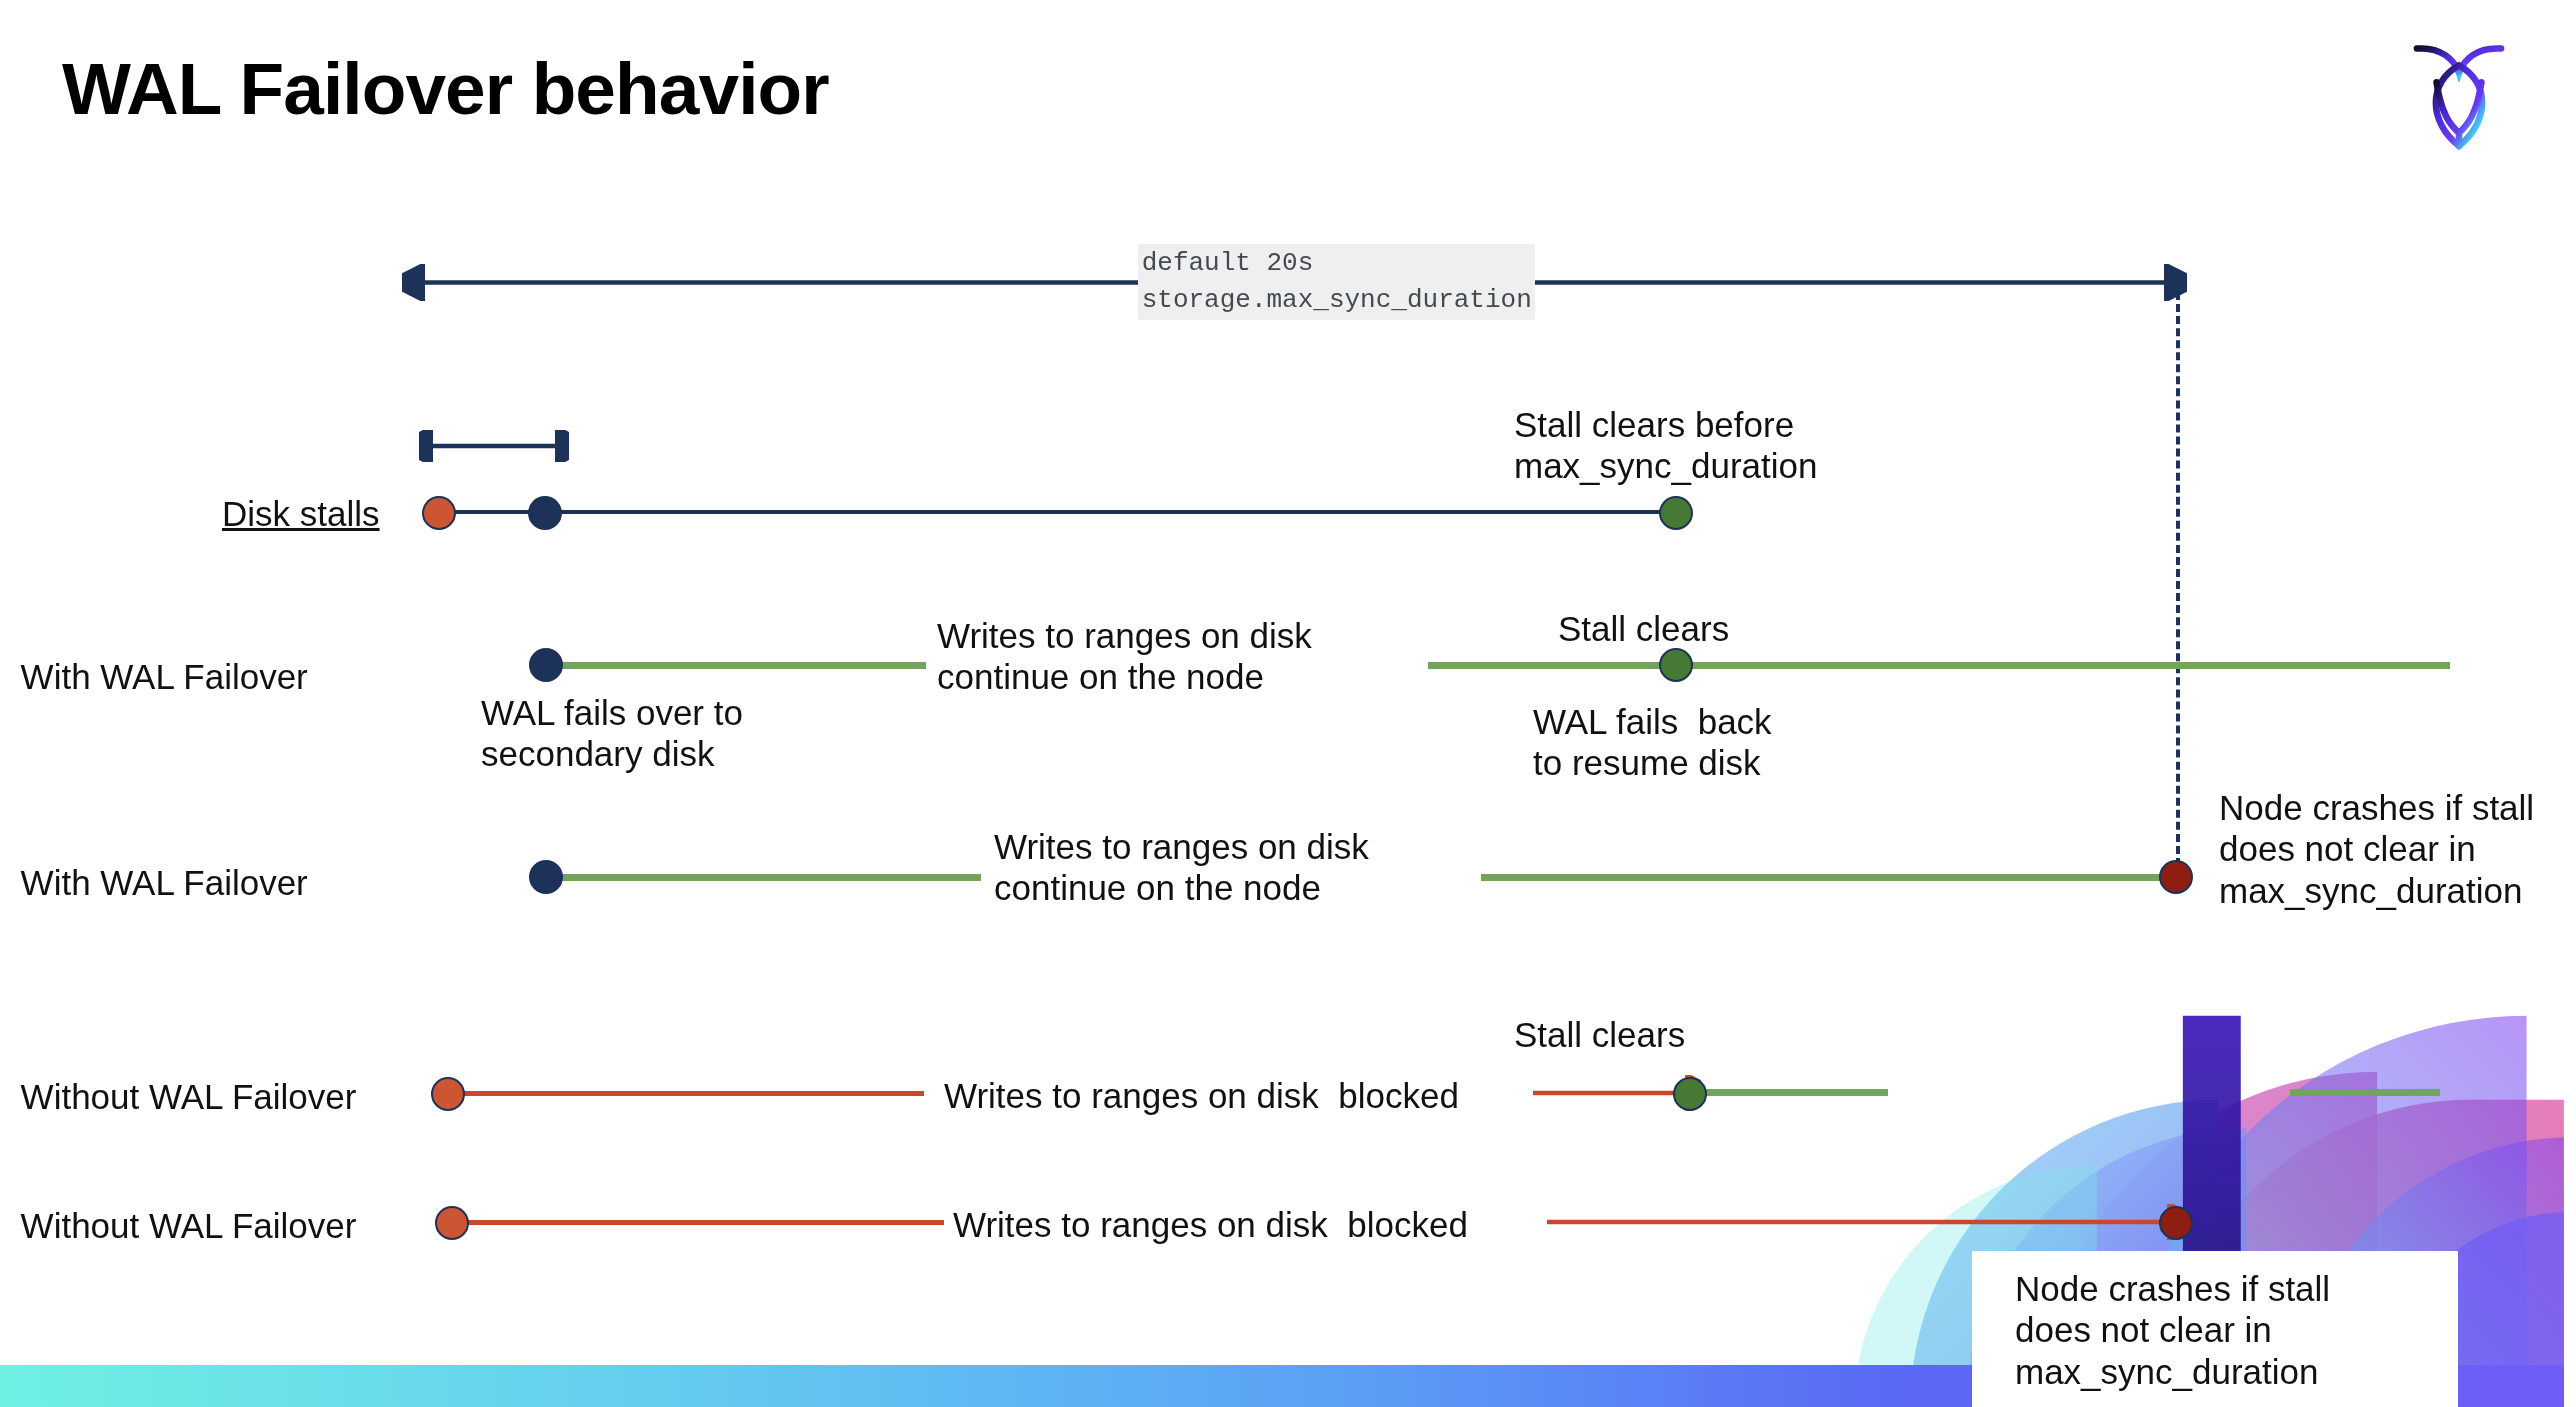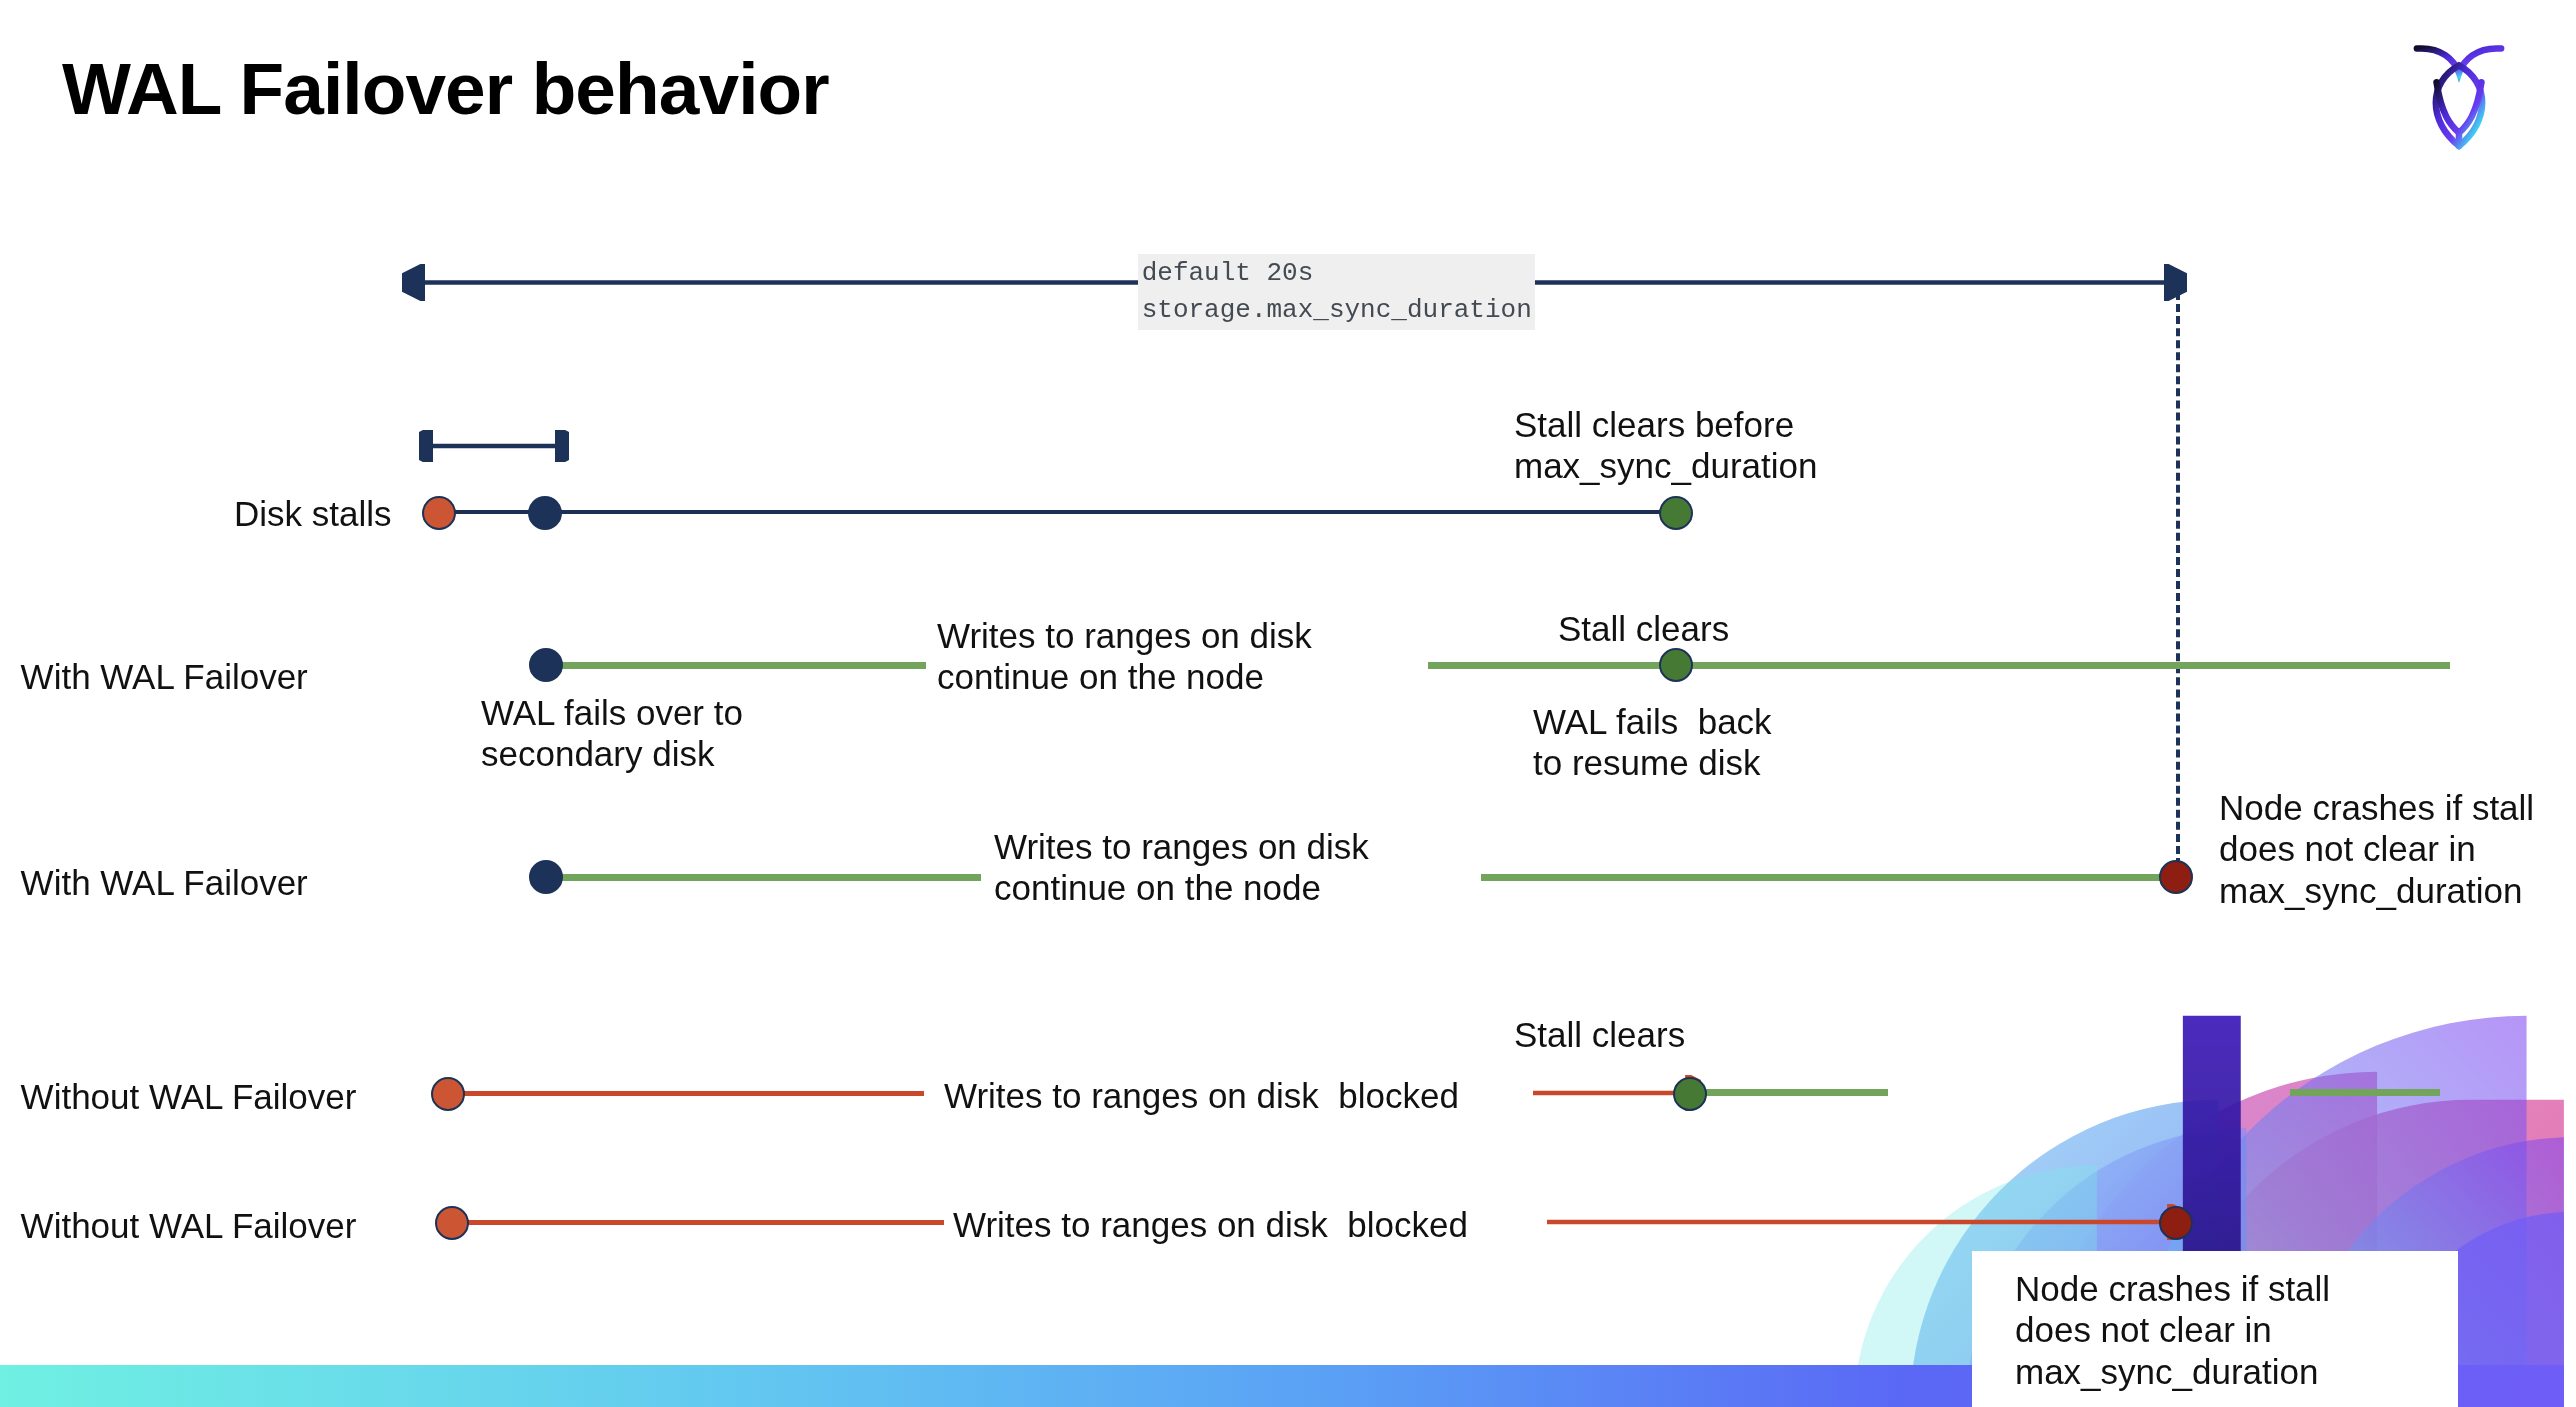--- a/index.html
+++ b/index.html
@@ -148,33 +148,33 @@
       <marker id="arrL" markerWidth="9" markerHeight="9" refX="8" refY="4.5" orient="auto">
         <path d="M9,0 L9,9 L0,4.5 Z" fill="#1d3258"></path>
       </marker>
       <marker id="arrR" markerWidth="9" markerHeight="9" refX="1" refY="4.5" orient="auto">
         <path d="M0,0 L0,9 L9,4.5 Z" fill="#1d3258"></path>
       </marker>
     </defs>
     <line x1="10" y1="20" x2="1900" y2="20" stroke="#1d3258" stroke-width="5" marker-start="url(#arrL)" marker-end="url(#arrR)"></line>
   </svg>
 
-  <div class="code" style="left:1138px;top:254px;">
+  <div class="code" style="left:1138px;top:244px;">
     <span>default 20s</span>
     <span>storage.max_sync_duration</span>
   </div>
 
 
   <svg style="position:absolute;left:419px;top:430px;" width="150" height="32" xmlns="http://www.w3.org/2000/svg" viewBox="0 0 160 34">
     <line x1="10" y1="17" x2="150" y2="17" stroke="#1d3258" stroke-width="5" marker-start="url(#arrL)" marker-end="url(#arrR)"></line>
   </svg>
 
   <div class="vdash" style="left:2176px;top:280px;height:598px;"></div>
 
-  <div class="rowlabel" style="left:234px;top:494px;">Disk stalls</div>
+  <div class="rowlabel" style="left:222px;top:494px;text-decoration:underline;">Disk stalls</div>
 
   <div class="seg navy" style="left:437px;top:510px;width:1238px;"></div>
 
   <div class="dot orange" style="left:422px;top:496px;width:34px;height:34px;"></div>
   <div class="dot navy" style="left:528px;top:496px;width:34px;height:34px;"></div>
   <div class="dot green" style="left:1659px;top:496px;width:34px;height:34px;"></div>
 
   <div class="lbl c" style="left:1514px;top:404px;width:336px;">Stall clears before
 max_sync_duration</div>
 

